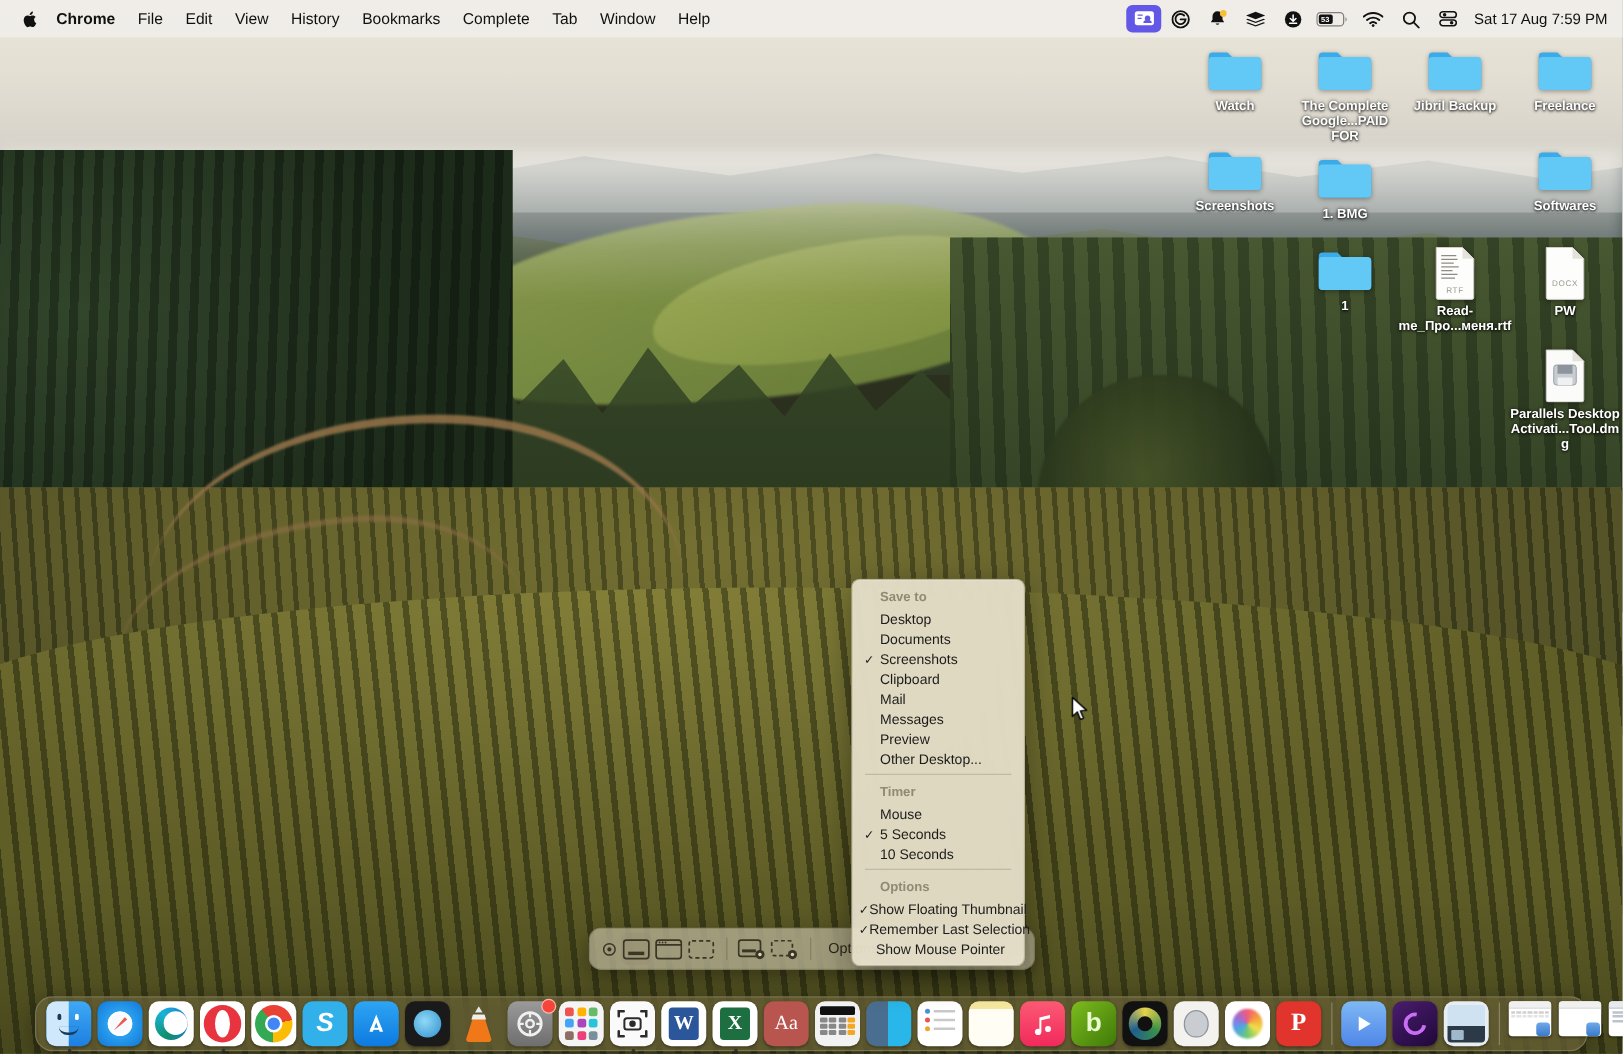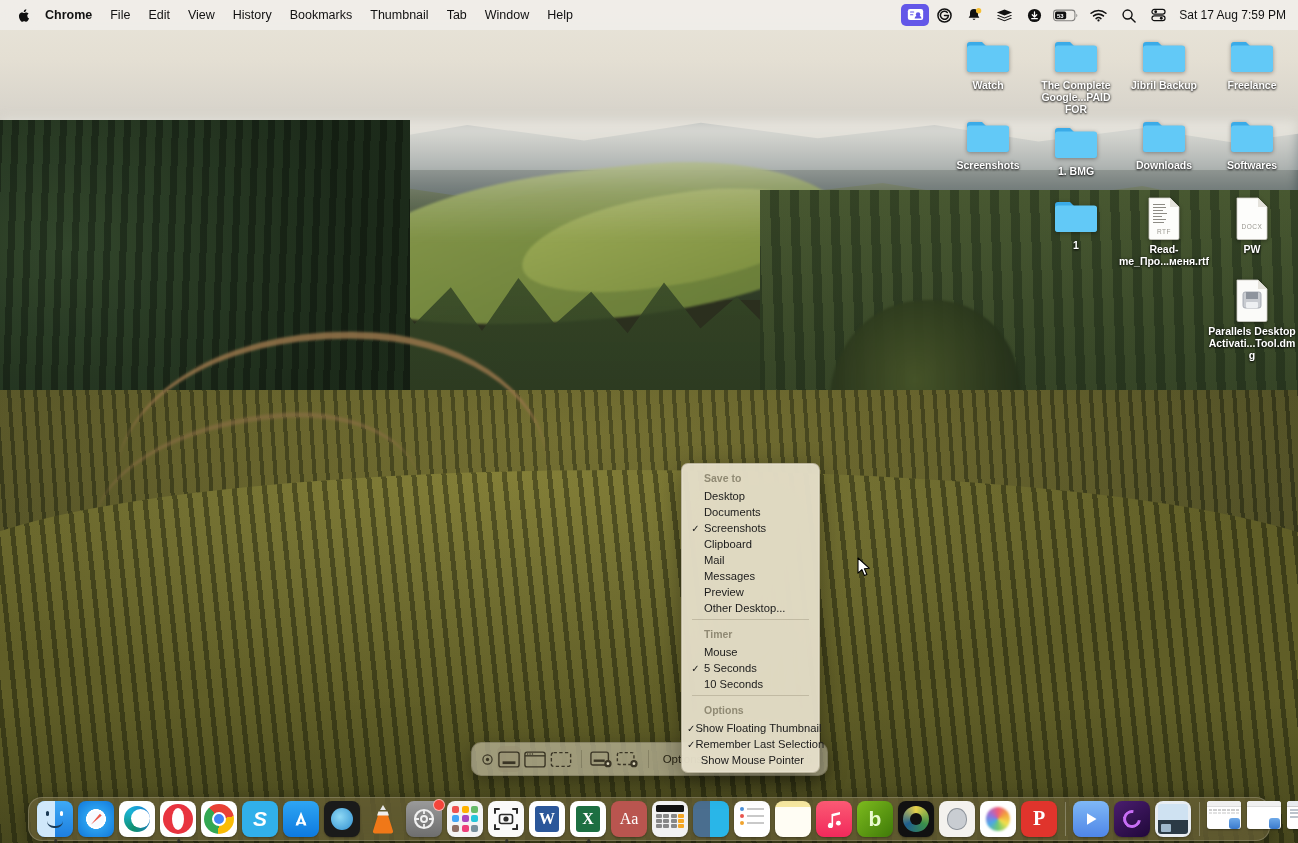--- a/index.html
+++ b/index.html
@@ -265,21 +265,21 @@
         <svg width="13" height="15" viewBox="0 0 14 17">
             <path fill="#111" d="M11.2 9c0-1.7 1.4-2.6 1.5-2.6-.8-1.2-2.1-1.3-2.5-1.4-1.1-.1-2.1.6-2.6.6-.5 0-1.4-.6-2.3-.6-1.2 0-2.3.7-2.9 1.8-1.2 2.1-.3 5.3.9 7 .6.9 1.3 1.8 2.2 1.8.9 0 1.2-.6 2.3-.6 1 0 1.3.6 2.3.5 1 0 1.6-.9 2.2-1.7.7-1 .9-2 1-2-.1 0-1.9-.7-1.9-2.8zM9.5 3.6c.5-.6.8-1.4.7-2.3-.7 0-1.6.5-2.1 1.1-.5.5-.9 1.4-.8 2.2.8.1 1.6-.4 2.2-1z"></path>
           </svg>
       </div>
       <div class="mb-item bold">Chrome</div>
       <div class="mb-item">File</div>
       <div class="mb-item">Edit</div>
       <div class="mb-item">View</div>
       <div class="mb-item">History</div>
       <div class="mb-item">Bookmarks</div>
-      <div class="mb-item">Thumbnail</div>
+      <div class="mb-item">Complete</div>
       <div class="mb-item">Tab</div>
       <div class="mb-item">Window</div>
       <div class="mb-item">Help</div>
     </div>
 
     <div class="mb-right">
       <div class="mb-ic active">
         <svg width="17" height="14" viewBox="0 0 20 16">
           <rect x="1" y="1" width="18" height="13" rx="2.5" fill="#fff"></rect>
           <circle cx="13" cy="7.5" r="2.6" fill="#6357e8"></circle>
@@ -395,29 +395,20 @@
     <div class="desk-label">Screenshots</div>
   </div>
   <div class="desk-icon" style="left:1028px;top:124px">
     <div class="folder">
       <svg width="46" height="38" viewBox="0 0 46 38">
           <path d="M2 7a3 3 0 0 1 3-3h12l4 4h20a3 3 0 0 1 3 3v20a3 3 0 0 1-3 3H5a3 3 0 0 1-3-3z" fill="#3aabe8"></path>
           <path d="M2 10.5a3 3 0 0 1 3-3h36a3 3 0 0 1 3 3V31a3 3 0 0 1-3 3H5a3 3 0 0 1-3-3z" fill="#62c9f7"></path>
         </svg>
     </div>
     <div class="desk-label">1. BMG</div>
-  </div>
-  <div class="desk-icon" style="left:1116px;top:118px">
-    <div class="folder">
-      <svg width="46" height="38" viewBox="0 0 46 38">
-          <path d="M2 7a3 3 0 0 1 3-3h12l4 4h20a3 3 0 0 1 3 3v20a3 3 0 0 1-3 3H5a3 3 0 0 1-3-3z" fill="#3aabe8"></path>
-          <path d="M2 10.5a3 3 0 0 1 3-3h36a3 3 0 0 1 3 3V31a3 3 0 0 1-3 3H5a3 3 0 0 1-3-3z" fill="#62c9f7"></path>
-        </svg>
-    </div>
-    <div class="desk-label">Downloads</div>
   </div>
   <div class="desk-icon" style="left:1204px;top:118px">
     <div class="folder">
       <svg width="46" height="38" viewBox="0 0 46 38">
           <path d="M2 7a3 3 0 0 1 3-3h12l4 4h20a3 3 0 0 1 3 3v20a3 3 0 0 1-3 3H5a3 3 0 0 1-3-3z" fill="#3aabe8"></path>
           <path d="M2 10.5a3 3 0 0 1 3-3h36a3 3 0 0 1 3 3V31a3 3 0 0 1-3 3H5a3 3 0 0 1-3-3z" fill="#62c9f7"></path>
         </svg>
     </div>
     <div class="desk-label">Softwares</div>
   </div>

